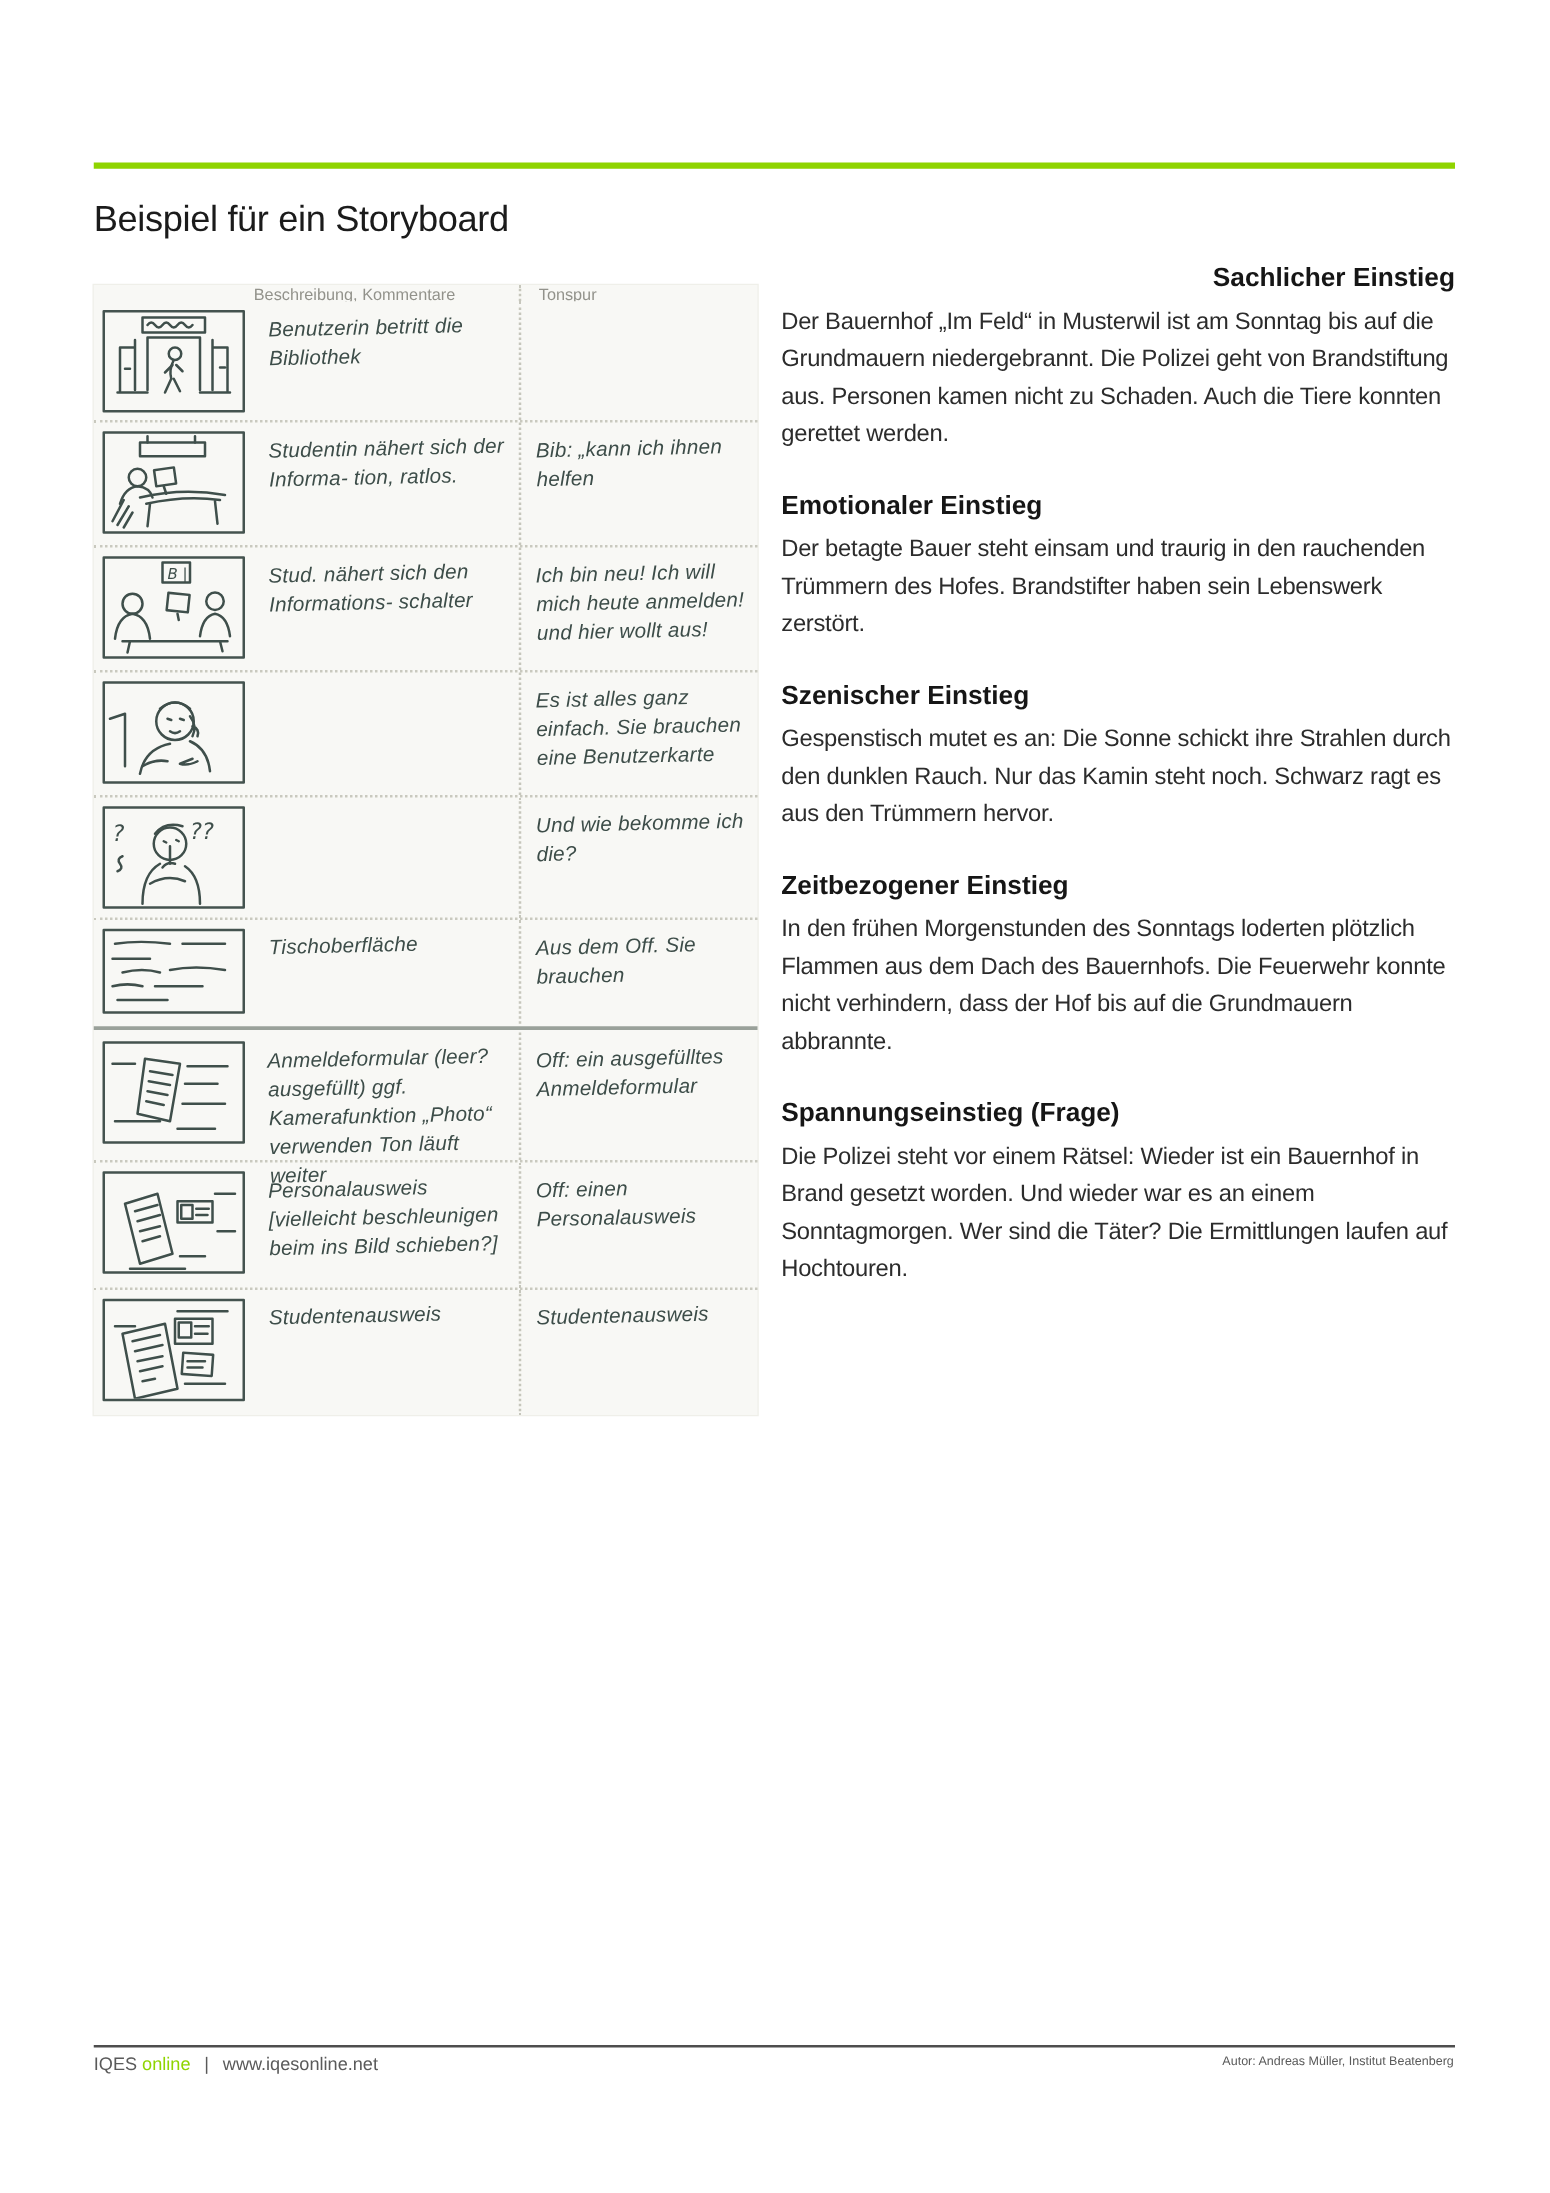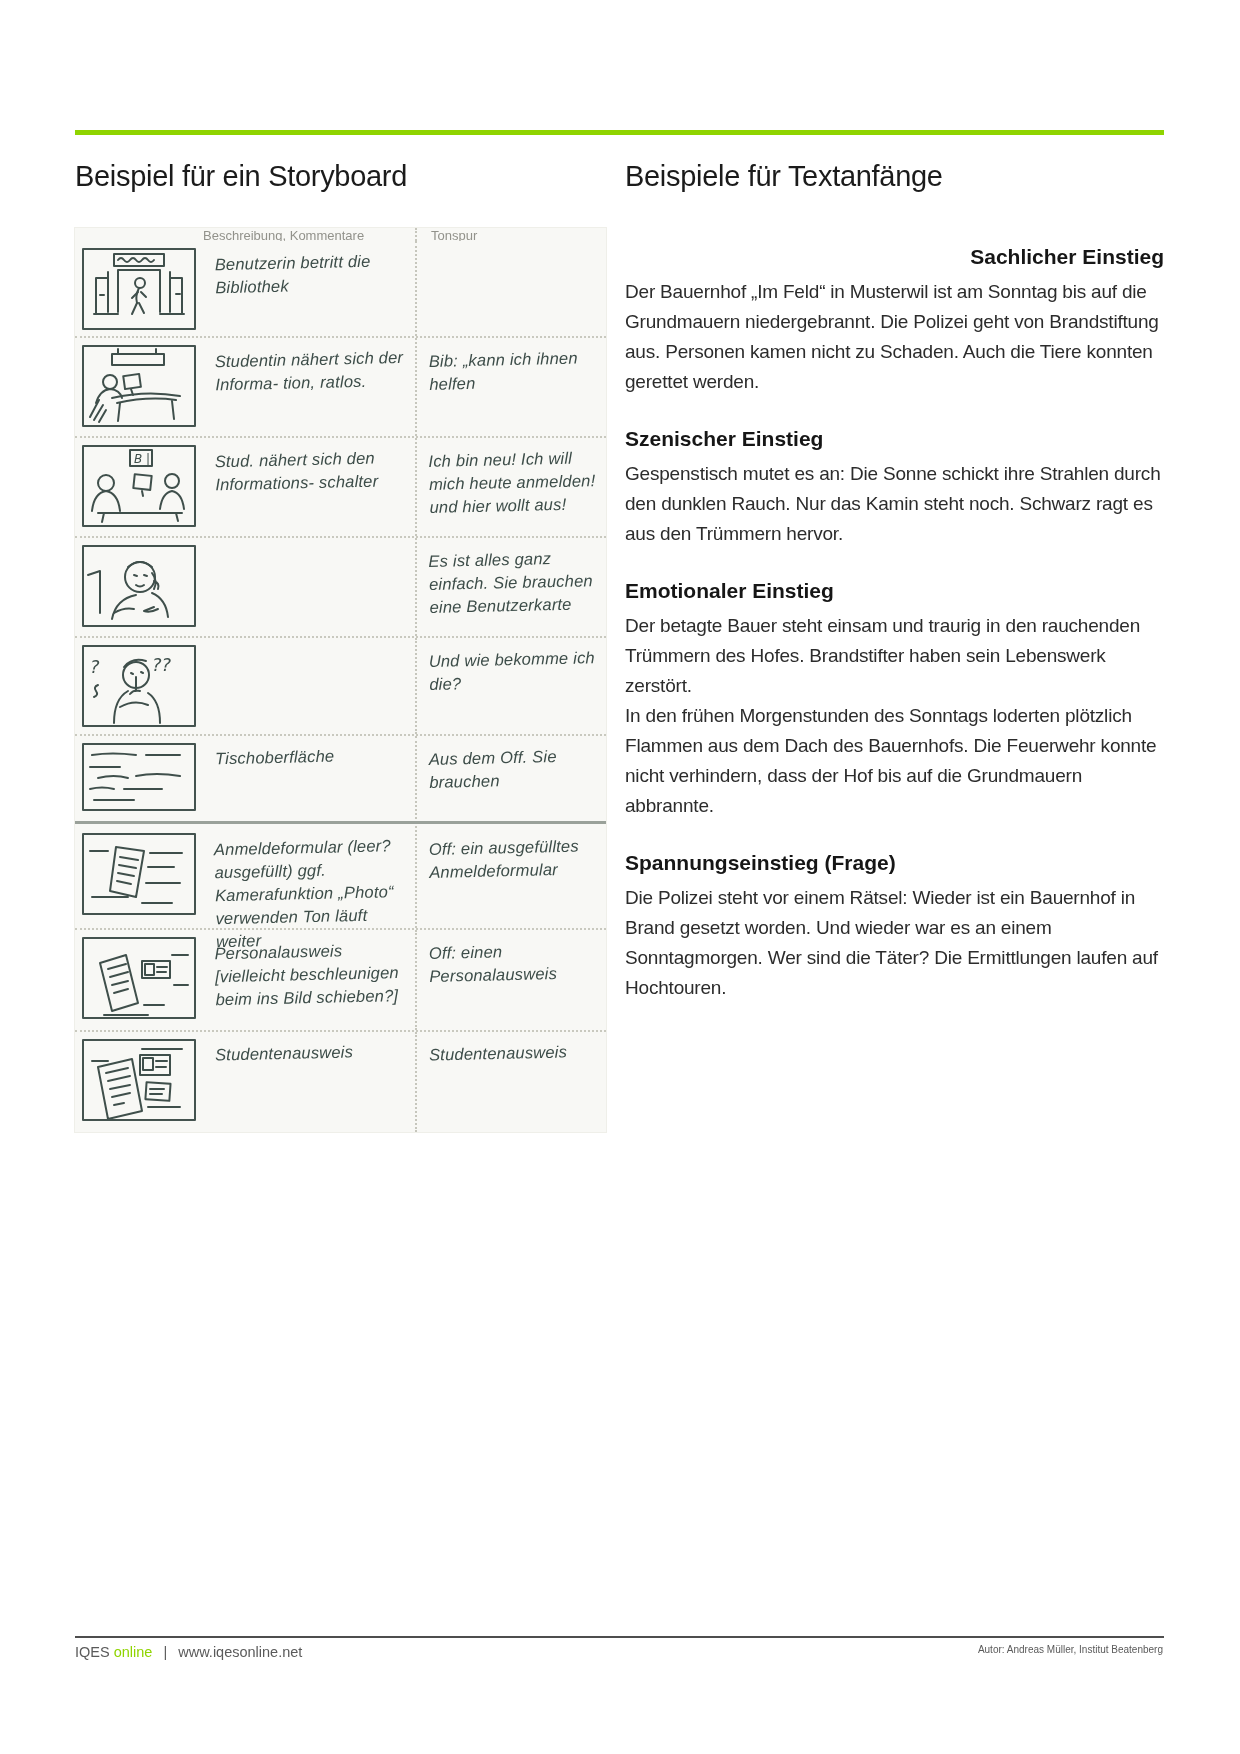--- a/index.html
+++ b/index.html
@@ -227,35 +227,35 @@
           </div>
         </div>
         <div class="sb-desc"><span class="hand">Studentenausweis</span></div>
         <div class="sb-audio"><span class="hand">Studentenausweis</span></div>
       </div>
 
     </div>
   </section>
 
   <section class="col-right">
-    <h1>Beispiele für Textanfänge</h1>
 
     <section class="txt-sec">
       <h2>Sachlicher Einstieg</h2>
       <p>Der Bauernhof „Im Feld“ in Musterwil ist am Sonntag bis auf die Grundmauern niedergebrannt. Die Polizei geht von Brandstiftung aus. Personen kamen nicht zu Schaden. Auch die Tiere konnten gerettet werden.</p>
     </section>
     <section class="txt-sec">
+      <h2>Emotionaler Einstieg</h2>
+      <p>Der betagte Bauer steht einsam und traurig in den rauchenden Trümmern des Hofes. Brandstifter haben sein Lebenswerk zerstört.</p>
+    </section>
+    <section class="txt-sec">
       <h2>Szenischer Einstieg</h2>
       <p>Gespenstisch mutet es an: Die Sonne schickt ihre Strahlen durch den dunklen Rauch. Nur das Kamin steht noch. Schwarz ragt es aus den Trümmern hervor.</p>
     </section>
     <section class="txt-sec">
-      <h2>Emotionaler Einstieg</h2>
-      <p>Der betagte Bauer steht einsam und traurig in den rauchenden Trümmern des Hofes. Brandstifter haben sein Lebenswerk zerstört.</p>
-    </section>
-    <section class="txt-sec">
+      <h2>Zeitbezogener Einstieg</h2>
       <p>In den frühen Morgenstunden des Sonntags loderten plötzlich Flammen aus dem Dach des Bauernhofs. Die Feuerwehr konnte nicht verhindern, dass der Hof bis auf die Grundmauern abbrannte.</p>
     </section>
     <section class="txt-sec">
       <h2>Spannungseinstieg (Frage)</h2>
       <p>Die Polizei steht vor einem Rätsel: Wieder ist ein Bauernhof in Brand gesetzt worden. Und wieder war es an einem Sonntagmorgen. Wer sind die Täter?  Die Ermittlungen laufen auf Hochtouren.</p>
     </section>
   </section>
 
   <div class="rule-footer"></div>
   <div class="footer-left">

